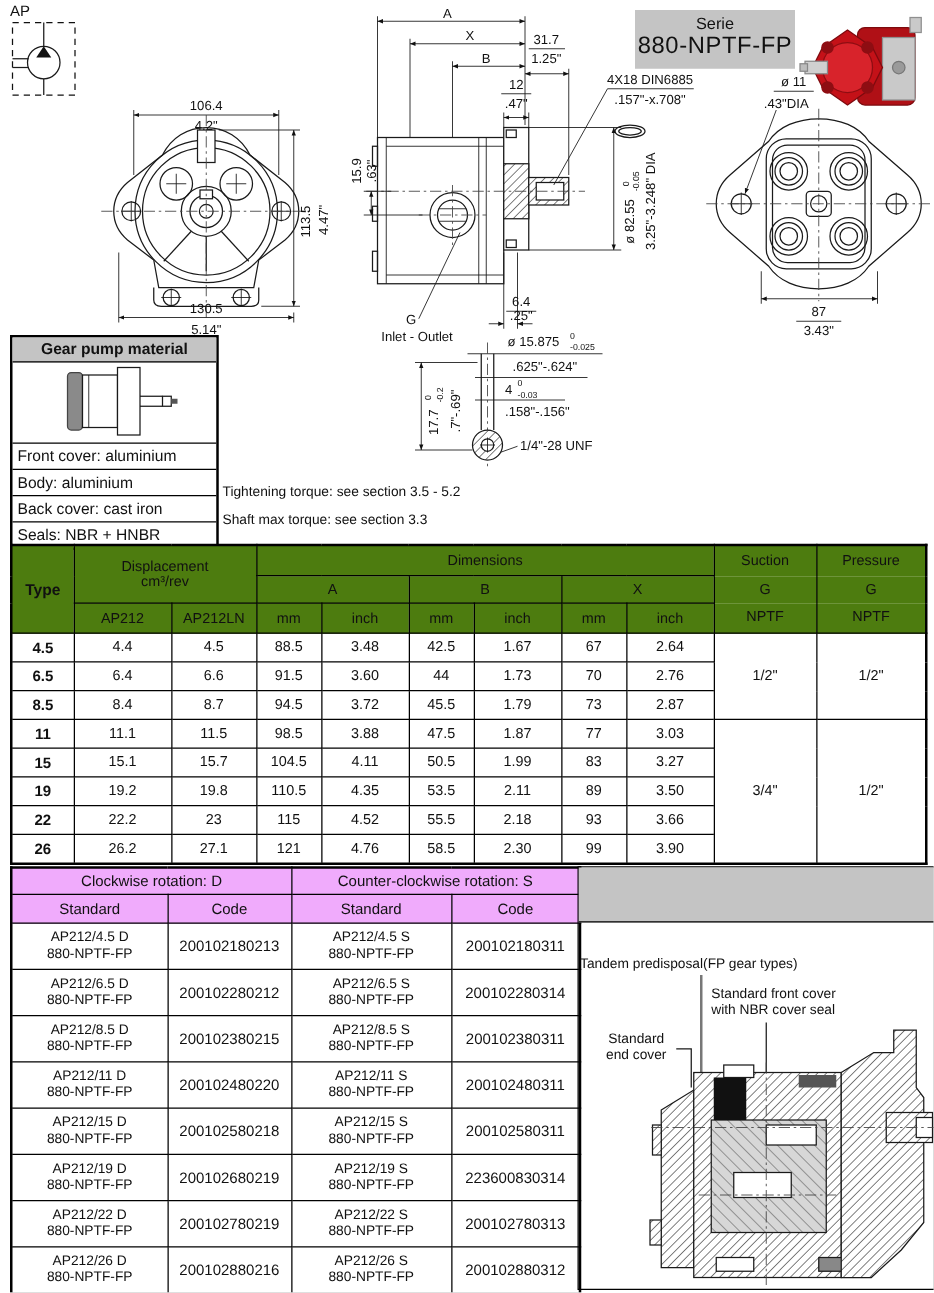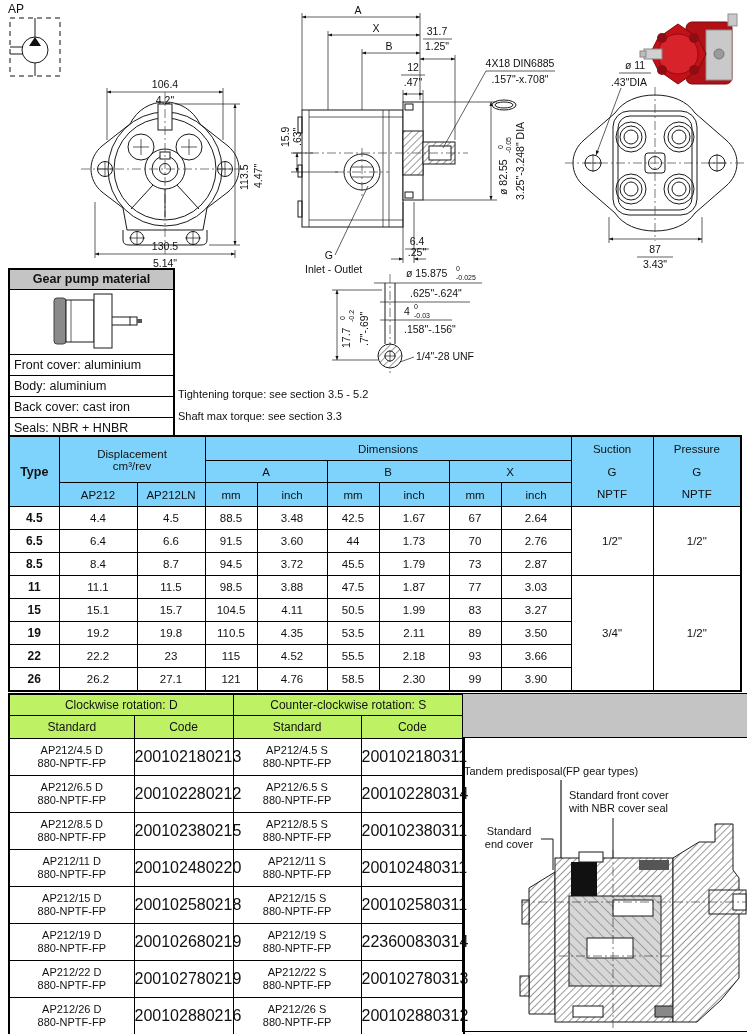--- a/index.html
+++ b/index.html
@@ -28,39 +28,39 @@
               font-size:12.5px;font-weight:bold;height:19px;line-height:19px;}
   #matbox .img{height:64px;position:relative;}
   #matbox .row{border-top:1px solid #000;font-size:12.5px;height:20px;line-height:20px;padding-left:4px;}
 
   
   .note{position:absolute;left:178px;font-size:11px;}
 
   
   #dimtab{position:absolute;left:8px;top:435px;width:732px;border-collapse:collapse;
           table-layout:fixed;border:2px solid #000;font-size:11.5px;}
-  #dimtab th{background:#7dd3fc;border:1px solid #000;font-weight:normal;text-align:center;padding:0;}
+  #dimtab th{background:#4d7c0f;border:1px solid #000;font-weight:normal;text-align:center;padding:0;}
   #dimtab td{border:1px solid #000;text-align:center;height:22px;padding:0;}
   #dimtab .hr1 th{height:23px;}
   #dimtab .hr2 th{height:21px;}
   #dimtab .hr3 th{height:23px;}
   #dimtab th.type{font-weight:bold;font-size:12.5px;}
   #dimtab td.type-cell{font-weight:bold;font-size:12px;}
   #dimtab th.nbb{border-bottom-style:hidden;}
   #dimtab th.nbt{border-top-style:hidden;}
 
   
   #codetab{position:absolute;left:8px;top:693px;width:455px;border-collapse:collapse;
            table-layout:fixed;border:2px solid #000;font-size:12px;}
-  #codetab th{background:#bef264;border:1px solid #000;font-weight:normal;text-align:center;padding:0;}
+  #codetab th{background:#f0abfc;border:1px solid #000;font-weight:normal;text-align:center;padding:0;}
   #codetab .hr1 th{height:20px;}
   #codetab .hr2 th{height:22px;}
   #codetab td{border:1px solid #000;text-align:center;height:36px;padding:0;}
   #codetab td .l{font-size:11px;line-height:13px;}
-  #codetab td.code{font-size:16px;margin-left:48px;}
+  #codetab td.code{font-size:12px;margin-left:48px;}
 
   
   #rpanel{position:absolute;left:462px;top:693px;width:284px;height:337px;border:1px solid #000;}
   #rpanel .gray{height:43px;background:#c4c4c4;border-bottom:1px solid #000;}
   #rpanel .ann{position:absolute;font-size:11px;line-height:13px;}
 </style>
 </head>
 <body>
 
 <svg width="0" height="0" style="position:absolute">
@@ -87,20 +87,24 @@
       <rect x="2" y="2" width="50" height="58" fill="none" stroke="#111" stroke-dasharray="5 4"></rect>
       <circle cx="27" cy="34" r="13" class="ln"></circle>
       <line x1="27" y1="2" x2="27" y2="21" class="ln"></line>
       <line x1="27" y1="47" x2="27" y2="60" class="ln"></line>
       <polygon points="21,30 33,30 27,21" fill="#111"></polygon>
       <line x1="2" y1="31" x2="15" y2="31" class="ln"></line>
       <line x1="2" y1="38" x2="15" y2="38" class="ln"></line>
     </svg>
   </div>
 
+  <div id="serie">
+    <div class="l1">Serie</div>
+    <div class="l2">880-NPTF-FP</div>
+  </div>
 
   <svg style="left:640px;top:8px" width="105" height="92">
     <rect x="46" y="14" width="46" height="62" rx="6" fill="#b01016" stroke="#7d0a0e"></rect>
     <rect x="66" y="22" width="26" height="50" fill="#c9c9c9" stroke="#8f8f8f"></rect>
     <circle cx="79" cy="46" r="5" fill="#9a9a9a" stroke="#777"></circle>
     <rect x="88" y="6" width="9" height="12" fill="#c9c9c9" stroke="#8f8f8f"></rect>
     <path d="M38 16 L58 30 L66 46 L58 62 L38 76 L18 62 L10 46 L18 30 Z" fill="#c41118" stroke="#7d0a0e"></path>
     <circle cx="38" cy="46" r="20" fill="#d8232b" stroke="#8e0d12"></circle>
     <circle cx="22" cy="30" r="5" fill="#8e0d12"></circle>
     <circle cx="54" cy="30" r="5" fill="#8e0d12"></circle>

